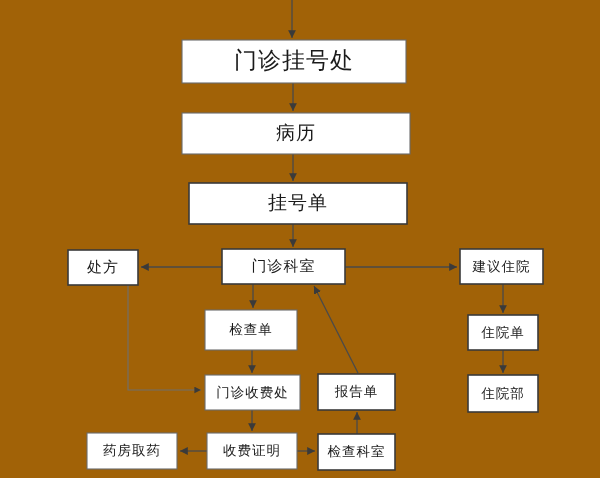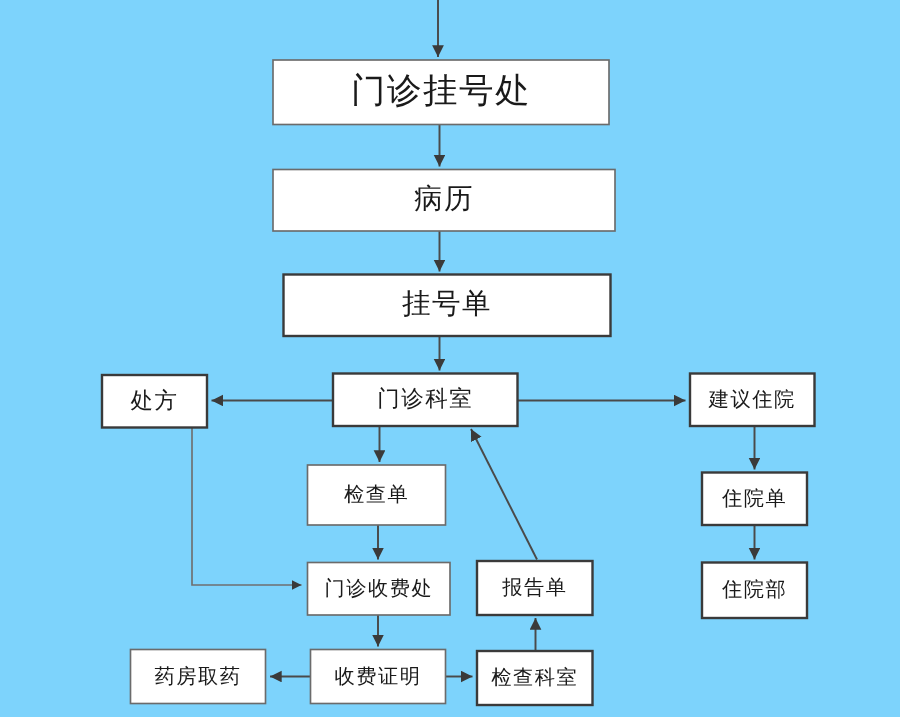--- a/index.html
+++ b/index.html
@@ -7,21 +7,21 @@
     padding: 0;
     background: #ffffff;
   }
   body {
     font-family: "Liberation Serif", "DejaVu Serif", serif;
   }
   #flowchart-root {
     position: relative;
     width: 600px;
     height: 478px;
-    background: #7dd3fc;
+    background: #a16207;
     overflow: hidden;
   }
   #flow-svg {
     position: absolute;
     top: 0;
     left: 0;
     width: 600px;
     height: 478px;
   }
   .node-rect {

